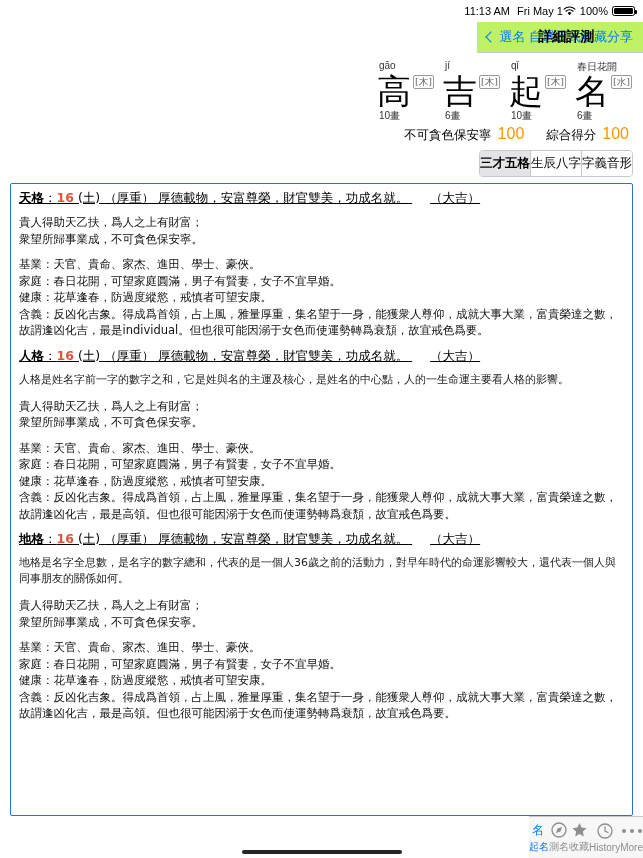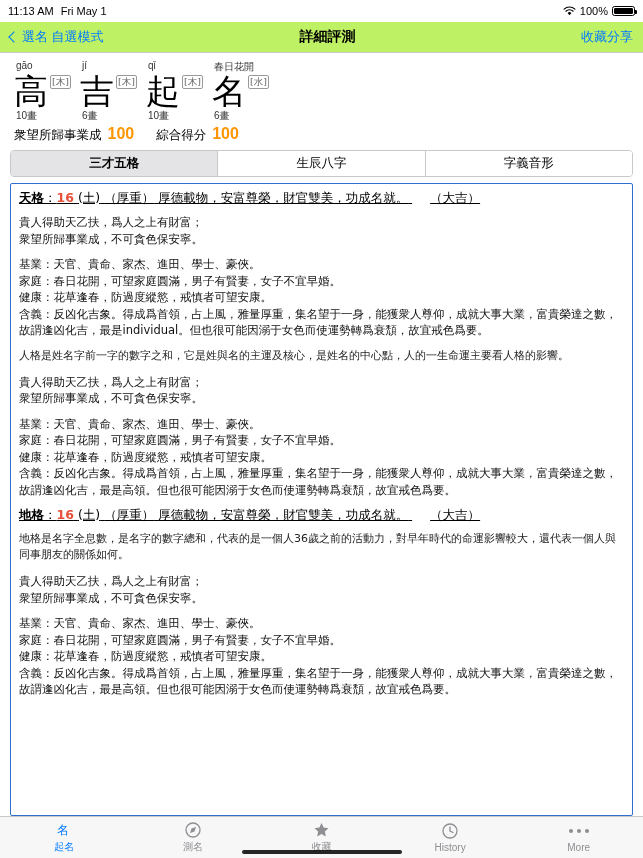--- a/index.html
+++ b/index.html
@@ -2,21 +2,21 @@
 <html><head>
 <meta charset="utf-8">
 <style>
   * { box-sizing: border-box; margin: 0; padding: 0; }
   html, body {
     width: 643px; height: 858px;
     font-family: "Liberation Sans", sans-serif;
     background: #ffffff;
     overflow: hidden;
   }
-  .screen { width: 643px; height: 858px; position: relative; display: flex; flex-direction: column; background:#fff; }
+  .screen { width: 643px; height: 858px; position: relative; display: flex; flex-direction: column; background:#fff;align-items:flex-end; }
 
   
   .statusbar {
     height: 22px; flex: 0 0 22px;
     display: flex; align-items: center;
     font-size: 11px; color: #000;
     padding: 0 8px;
     background: #fff;
   }
   .sb-left { display: flex; align-items: center; gap: 7px; }
@@ -73,21 +73,21 @@
     font-family: "DejaVu Sans", sans-serif;
   }
   .strokes { font-size: 10px; color: #333; padding-left: 2px; }
 
   
   .score-row {
     display: flex; align-items: baseline; gap: 6px;
     padding: 0 14px 6px 14px; flex: 0 0 24px;
     font-size: 12.5px; color: #000;
   }
-  .score-val { color: #ff9500; font-size: 16px; font-weight: bold; }
+  .score-val { color: #ff9500; font-size: 16px; font-weight: normal; }
   .score-gap { width: 10px; display:inline-block; }
 
   
   .tabs {
     display: flex; margin: 0 10px; flex: 0 0 27px; height: 27px;
     border: 1px solid #c8c7cc; border-radius: 4px; overflow: hidden;
     background: #fff;
   }
   .tab {
     flex: 1; display: flex; align-items: center; justify-content: center;
@@ -208,21 +208,21 @@
       <div class="pinyin">春日花開</div>
       <div class="char-main">
         <span class="hanzi">名</span>
         <span class="elem">[水]</span>
       </div>
       <div class="strokes">6畫</div>
     </div>
   </div>
 
   <div class="score-row">
-    <span>衆望所歸事業成</span>
+    <span>不可貪色保安寧</span>
     <span class="score-val">100</span>
     <span class="score-gap"></span>
     <span>綜合得分</span>
     <span class="score-val">100</span>
   </div>
 
   <div class="tabs">
     <div class="tab active">三才五格</div>
     <div class="tab">生辰八字</div>
     <div class="tab">字義音形</div>
@@ -245,20 +245,27 @@
         </div>
         <div class="lines">
           <div>基業：天官、貴命、家杰、進田、學士、豪俠。</div>
           <div>家庭：春日花開，可望家庭圓滿，男子有賢妻，女子不宜早婚。</div>
           <div>健康：花草逢春，防過度縱慾，戒慎者可望安康。</div>
           <div style="white-space:normal;">含義：反凶化吉象。得成爲首領，占上風，雅量厚重，集名望于一身，能獲衆人尊仰，成就大事大業，富貴榮達之數，故謂逢凶化吉，最是individual。但也很可能因溺于女色而使運勢轉爲衰頹，故宜戒色爲要。</div>
         </div>
       </div>
 
       <div>
+        <div class="grid-head">
+          <span class="grid-label">人格</span><span>：</span><span class="grid-num">16</span>
+          <span>(土)</span>
+          <span>（厚重）</span>
+          <span>厚德載物，安富尊榮，財官雙美，功成名就。</span>
+          <span class="grid-sep"></span><span>（大吉）</span>
+        </div>
         <div class="para small">人格是姓名字前一字的數字之和，它是姓與名的主運及核心，是姓名的中心點，人的一生命運主要看人格的影響。</div>
         <div class="lines">
           <div>貴人得助天乙扶，爲人之上有財富；</div>
           <div>衆望所歸事業成，不可貪色保安寧。</div>
         </div>
         <div class="lines">
           <div>基業：天官、貴命、家杰、進田、學士、豪俠。</div>
           <div>家庭：春日花開，可望家庭圓滿，男子有賢妻，女子不宜早婚。</div>
           <div>健康：花草逢春，防過度縱慾，戒慎者可望安康。</div>
           <div style="white-space:normal;">含義：反凶化吉象。得成爲首領，占上風，雅量厚重，集名望于一身，能獲衆人尊仰，成就大事大業，富貴榮達之數，故謂逢凶化吉，最是高領。但也很可能因溺于女色而使運勢轉爲衰頹，故宜戒色爲要。</div>

